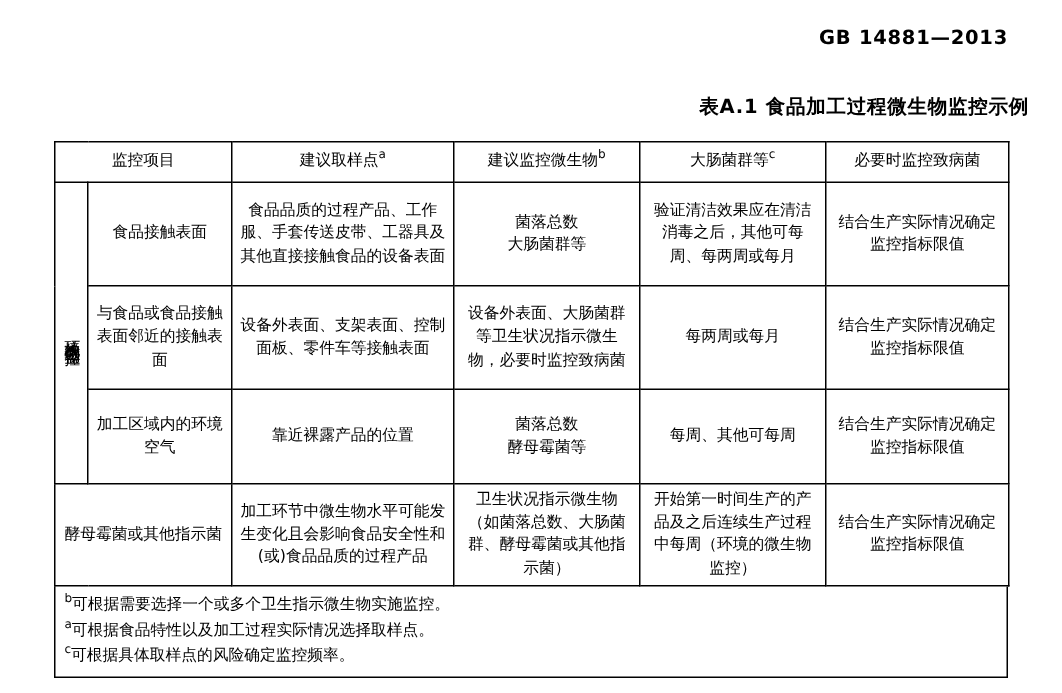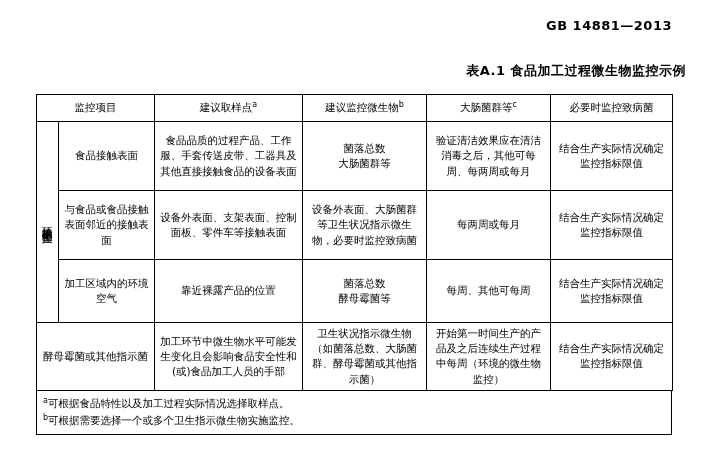--- a/index.html
+++ b/index.html
@@ -152,27 +152,28 @@
         <tr>
           <td class="lbl mid">加工区域内的环境空气</td>
           <td class="cell-left mid">靠近裸露产品的位置</td>
           <td class="mid" style="white-space:pre-line">菌落总数
 酵母霉菌等</td>
           <td class="mid">每周、其他可每周</td>
           <td class="mid">结合生产实际情况确定监控指标限值</td>
         </tr>
         <tr>
           <td class="lbl mid" colspan="2">酵母霉菌或其他指示菌</td>
-          <td class="cell-left mid">加工环节中微生物水平可能发生变化且会影响食品安全性和(或)食品加工人员的手部</td>
+          <td class="cell-left mid">加工环节中微生物水平可能发生变化且会影响食品安全性和(或)食品品质的过程产品</td>
           <td class="mid">卫生状况指示微生物（如菌落总数、大肠菌群、酵母霉菌或其他指示菌）</td>
           <td class="mid">开始第一时间生产的产品及之后连续生产过程中每周（环境的微生物监控）</td>
           <td class="mid">结合生产实际情况确定监控指标限值</td>
         </tr>
       </tbody>
     </table>
 
     <div class="notes">
+      <div><span class="sup-mark">b</span><span>可根据需要选择一个或多个卫生指示微生物实施监控。</span></div>
       <div><span class="sup-mark">a</span><span>可根据食品特性以及加工过程实际情况选择取样点。</span></div>
-      <div><span class="sup-mark">b</span><span>可根据需要选择一个或多个卫生指示微生物实施监控。</span></div>
+      <div><span class="sup-mark">c</span><span>可根据具体取样点的风险确定监控频率。</span></div>
     </div>
   </div>
 
 </div>
 
 </body></html>

